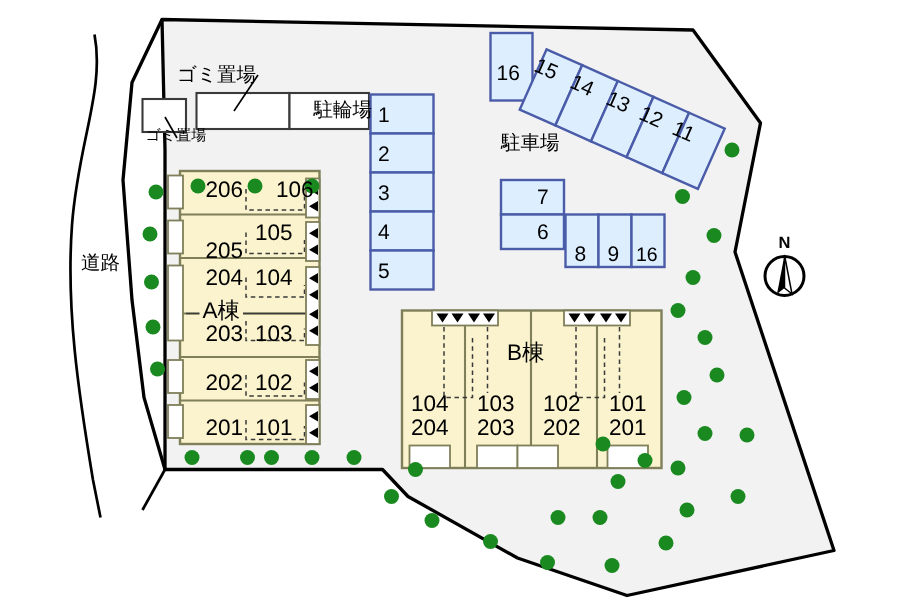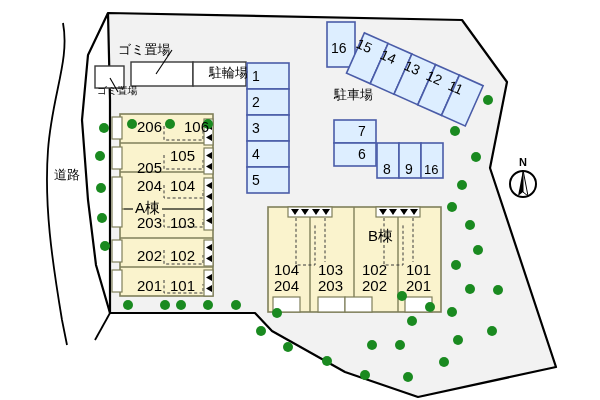--- a/index.html
+++ b/index.html
@@ -233,21 +233,21 @@
   <div class="lbl" style="left:170px;top:248px;font-size:15px;">102</div>
 
   <div class="lbl" style="left:137px;top:278px;font-size:15px;">201</div>
   <div class="lbl" style="left:170px;top:278px;font-size:15px;">101</div>
 
   <div class="lbl" style="left:137px;top:215px;font-size:15px;">203</div>
   <div class="lbl" style="left:170px;top:215px;font-size:15px;">103</div>
 
   <div class="lbl" style="left:133px;top:200px;font-size:15px;background:#faf3cd;padding:0 2px;">A棟</div>
 
-  <div class="lbl" style="left:338px;top:228px;font-size:15px;margin-left:30px;">B棟</div>
+  <div class="lbl" style="left:338px;top:228px;font-size:15px;">B棟</div>
 
   <div class="lbl" style="left:274px;top:262px;font-size:15px;">104</div>
   <div class="lbl" style="left:274px;top:278px;font-size:15px;">204</div>
 
   <div class="lbl" style="left:318px;top:262px;font-size:15px;">103</div>
   <div class="lbl" style="left:318px;top:278px;font-size:15px;">203</div>
 
   <div class="lbl" style="left:362px;top:262px;font-size:15px;">102</div>
   <div class="lbl" style="left:362px;top:278px;font-size:15px;">202</div>
 

